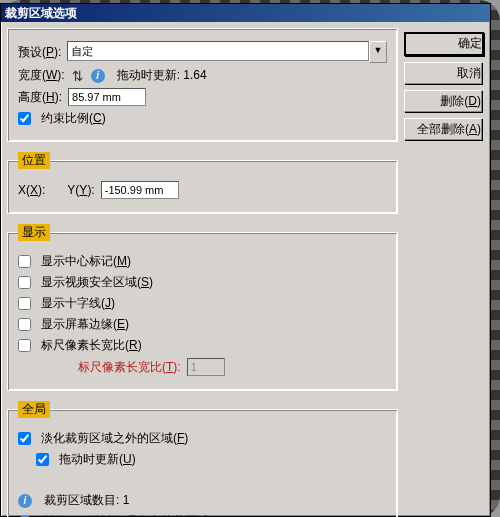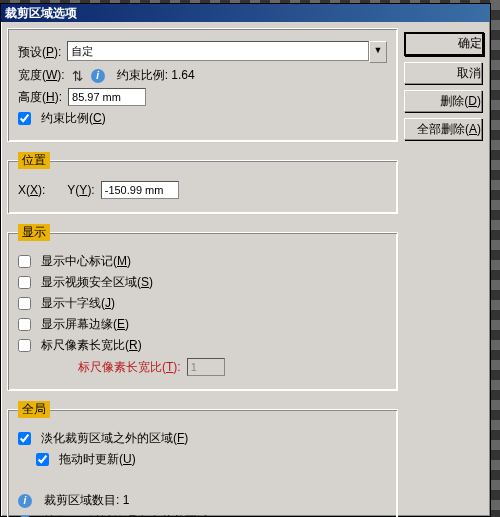--- a/index.html
+++ b/index.html
@@ -4,20 +4,21 @@
 <style>
   html,body{margin:0;padding:0;font-family:"Microsoft YaHei","SimSun",sans-serif;font-size:12px;background:#9a9a9a}
   .checker{
     width:500px;height:517px;
     background-image:
       linear-gradient(45deg,#666 25%,transparent 25%,transparent 75%,#666 75%,#666),
       linear-gradient(45deg,#666 25%,#333 25%,#333 75%,#666 75%,#666);
     background-size:20px 20px;
     background-position:0 0,10px 10px;
     position:relative;
+    border-radius:21px;
   }
   .window{position:absolute;left:0;top:3px;width:489px;height:512px;border:1px solid #000;background:#d6d3ce;box-shadow:inset 1px 1px 0 #fff,inset -1px -1px 0 #888}
   .titlebar{background:linear-gradient(to right,#0a246a,#3a6ea5);color:#fff;height:18px;line-height:18px;padding:0 4px;font-weight:bold;font-size:12px}
   .content{display:flex;padding:6px 6px;gap:6px}
   .left{flex:1}
   .right{width:80px;padding-top:4px}
   .btn{display:block;width:76px;height:20px;margin-bottom:6px;background:#d6d3ce;border:1px solid #888;border-top-color:#fff;border-left-color:#fff;box-shadow:1px 1px 0 #000;text-align:right;line-height:20px;cursor:default}
   .btn-default{border:2px solid #000;line-height:18px}
   fieldset{border:1px solid #888;border-top-color:#fff;border-left-color:#fff;margin:0 0 10px 0;padding:8px 10px 10px 10px;position:relative;box-shadow:inset 1px 1px 0 #888, inset -1px -1px 0 #fff}
   fieldset{border:1px groove #fff}
@@ -51,21 +52,21 @@
             <label><span>预设(</span><span class="underline">P</span><span>):</span></label>
             <div class="combo">
               <input type="text" value="自定" style="">
               <div class="combo-btn">▼</div>
             </div>
           </div>
           <div class="row">
             <label><span>宽度(</span><span class="underline">W</span><span>):</span></label>
             <span class="link-icon">⇅</span>
             <span class="info-icon">i</span>
-            <span><span>约束比例: </span><span>1.64</span></span>
+            <span><span>拖动时更新: </span><span>1.64</span></span>
           </div>
           <div class="row">
             <label><span>高度(</span><span class="underline">H</span><span>):</span></label>
             <input type="text" class="w70" value="85.97 mm" style="">
           </div>
           <div class="row">
             <input type="checkbox" checked="" style="">
             <label><span>约束比例(</span><span class="underline">C</span><span>)</span></label>
           </div>
         </fieldset>

